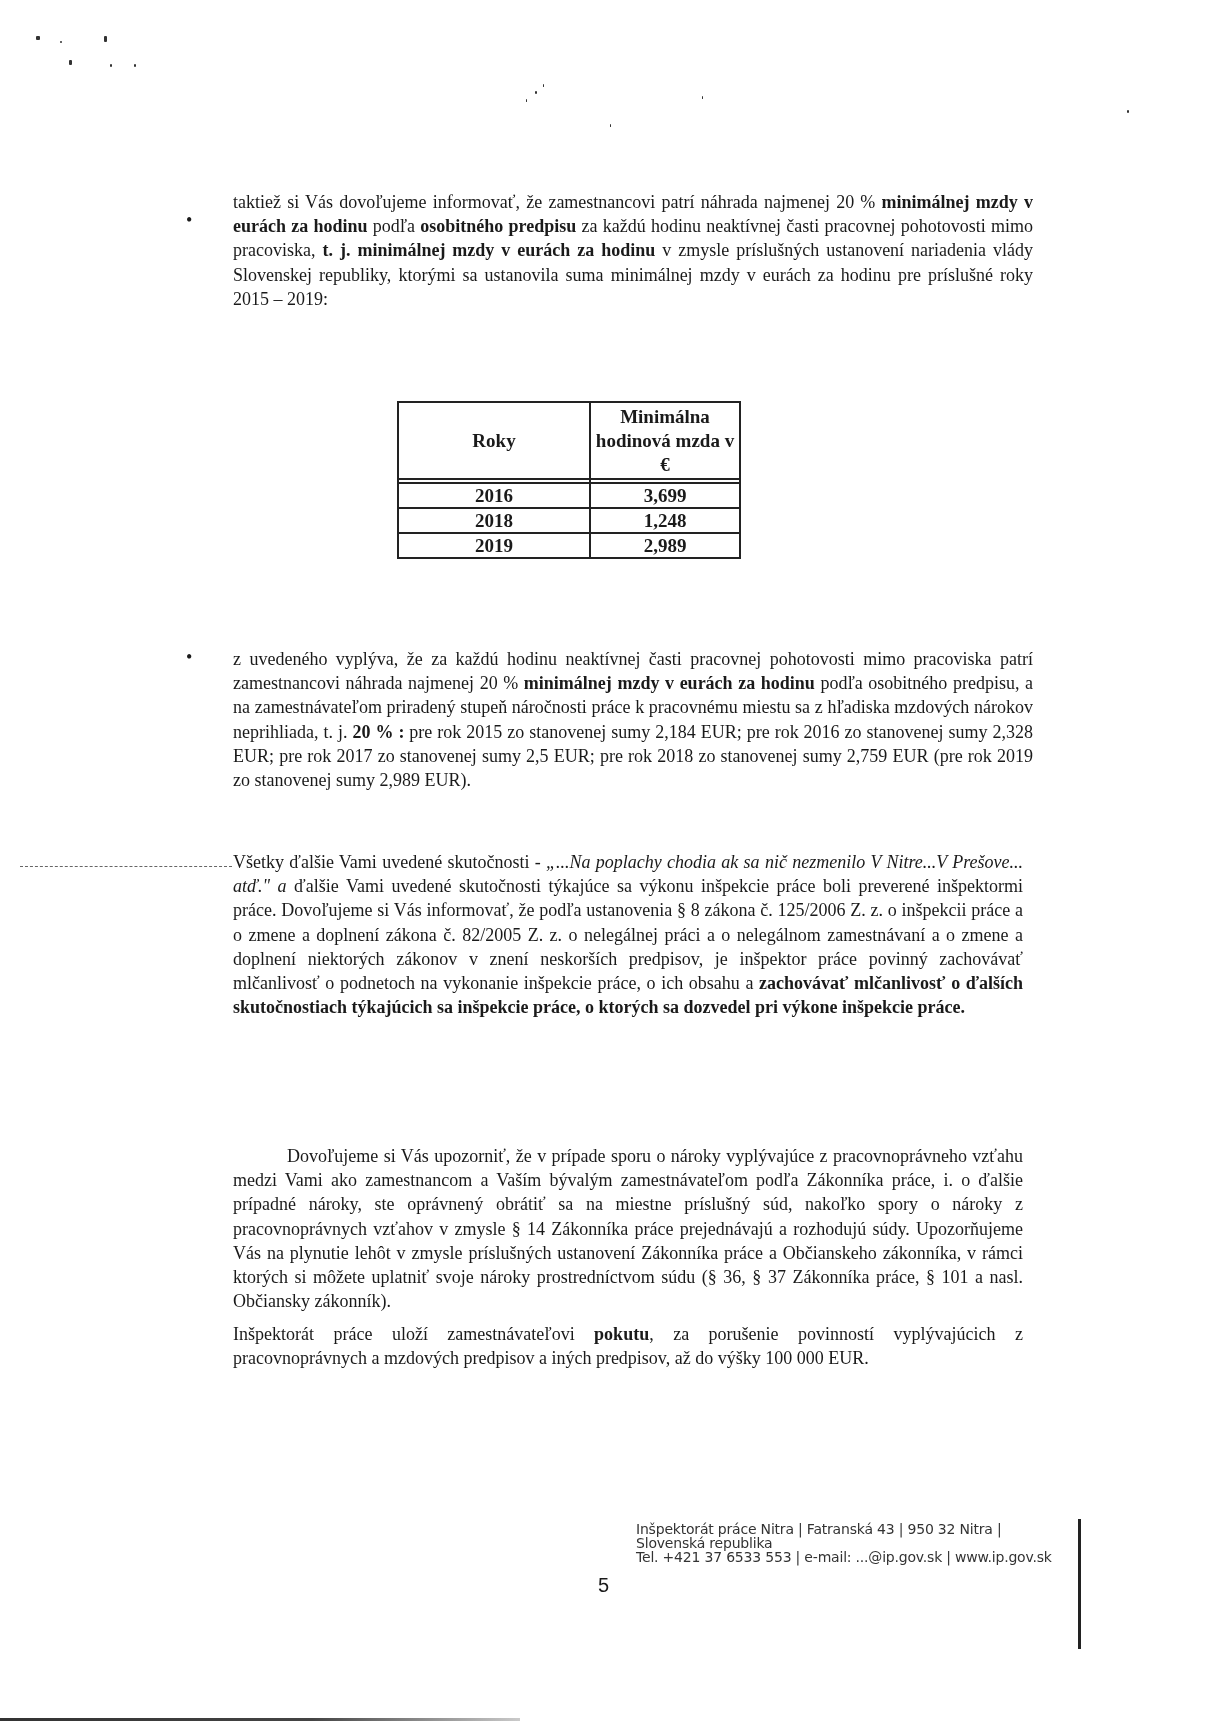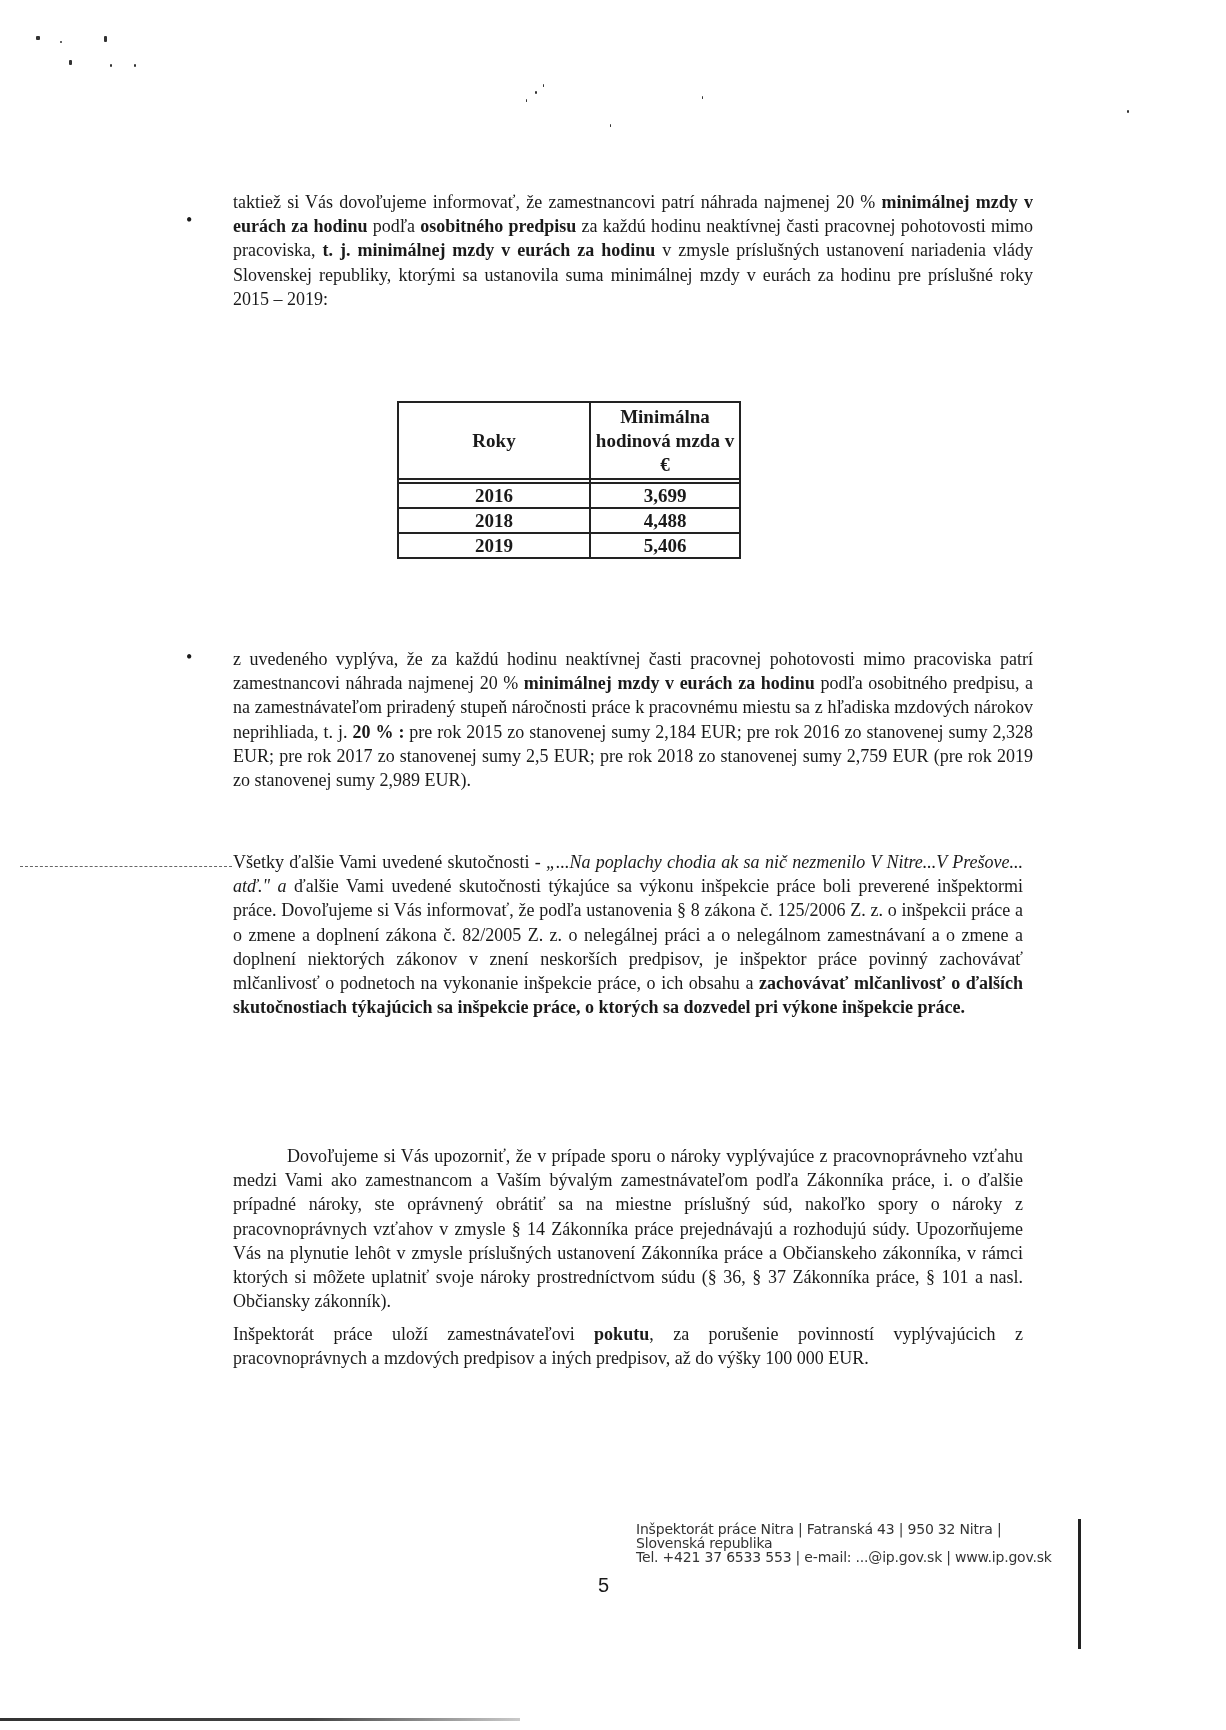--- a/index.html
+++ b/index.html
@@ -64,25 +64,25 @@
       <tr class="header-sep">
           <td></td>
           <td></td>
         </tr>
       <tr>
         <td>2016</td>
         <td>3,699</td>
       </tr>
       <tr>
         <td>2018</td>
-        <td>4,488</td>
+        <td>1,248</td>
       </tr>
       <tr>
         <td>2019</td>
-        <td>5,406</td>
+        <td>2,989</td>
       </tr>
     </tbody>
   </table>
 
   <div class="bullet" style="left:186px;top:647px;">•</div>
   <div class="para p2" id="p2"><span>z uvedeného vyplýva, že za každú hodinu neaktívnej časti pracovnej pohotovosti mimo pracoviska patrí zamestnancovi náhrada najmenej 20 % </span><b>minimálnej mzdy v eurách za hodinu</b><span> podľa osobitného predpisu, a na zamestnávateľom priradený stupeň náročnosti práce k pracovnému miestu sa z hľadiska mzdových nárokov neprihliada, t. j. </span><b>20 % :</b><span> pre rok 2015 zo stanovenej sumy 2,184 EUR; pre rok 2016 zo stanovenej sumy 2,328 EUR; pre rok 2017 zo stanovenej sumy 2,5 EUR; pre rok 2018 zo stanovenej sumy 2,759 EUR (pre rok 2019 zo stanovenej sumy 2,989 EUR).</span></div>
 
   <div class="lead-dash"></div>
   <div class="para p3" id="p3"><span>Všetky ďalšie Vami uvedené skutočnosti - </span><span style="font-style: italic;">„...Na poplachy chodia ak sa nič nezmenilo V Nitre...V Prešove... atď." a</span><span> ďalšie Vami uvedené skutočnosti týkajúce sa výkonu inšpekcie práce boli preverené inšpektormi práce. Dovoľujeme si Vás informovať, že podľa ustanovenia § 8 zákona č. 125/2006 Z. z. o inšpekcii práce a o zmene a doplnení zákona č. 82/2005 Z. z. o nelegálnej práci a o nelegálnom zamestnávaní a o zmene a doplnení niektorých zákonov v znení neskorších predpisov, je inšpektor práce povinný zachovávať mlčanlivosť o podnetoch na vykonanie inšpekcie práce, o ich obsahu a </span><b>zachovávať mlčanlivosť o ďalších skutočnostiach týkajúcich sa inšpekcie práce, o ktorých sa dozvedel pri výkone inšpekcie práce.</b></div>
 

